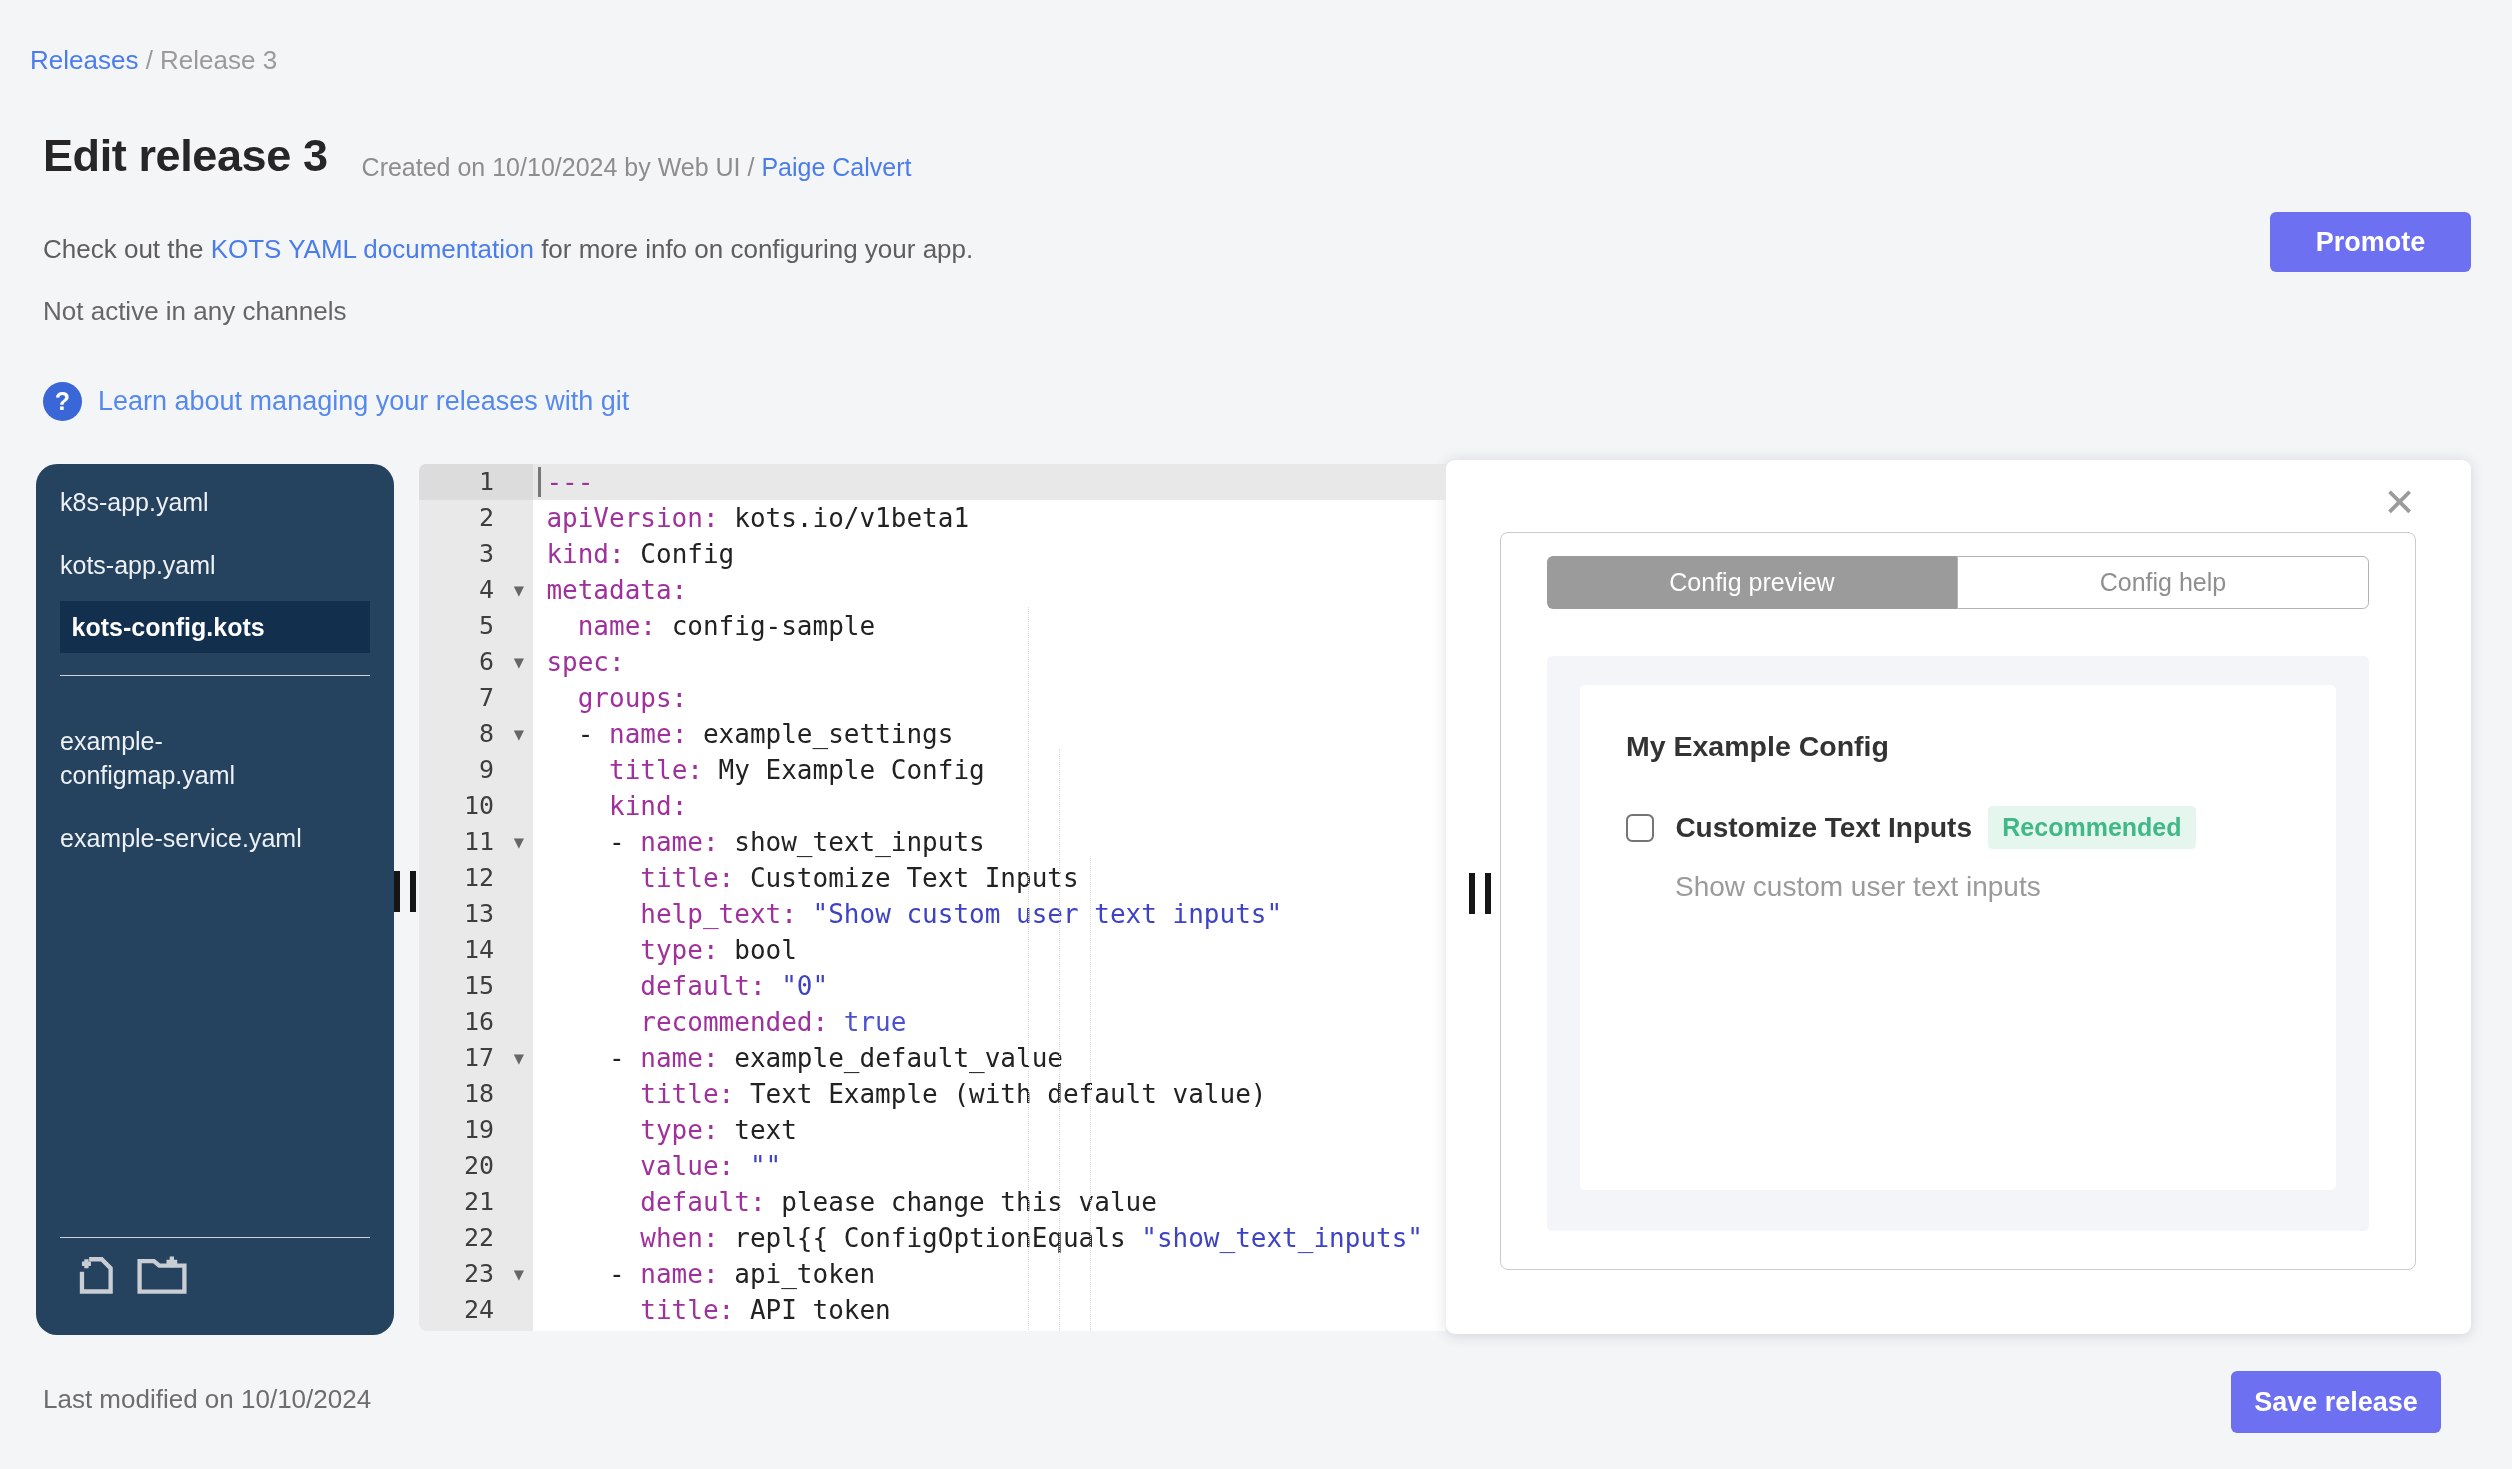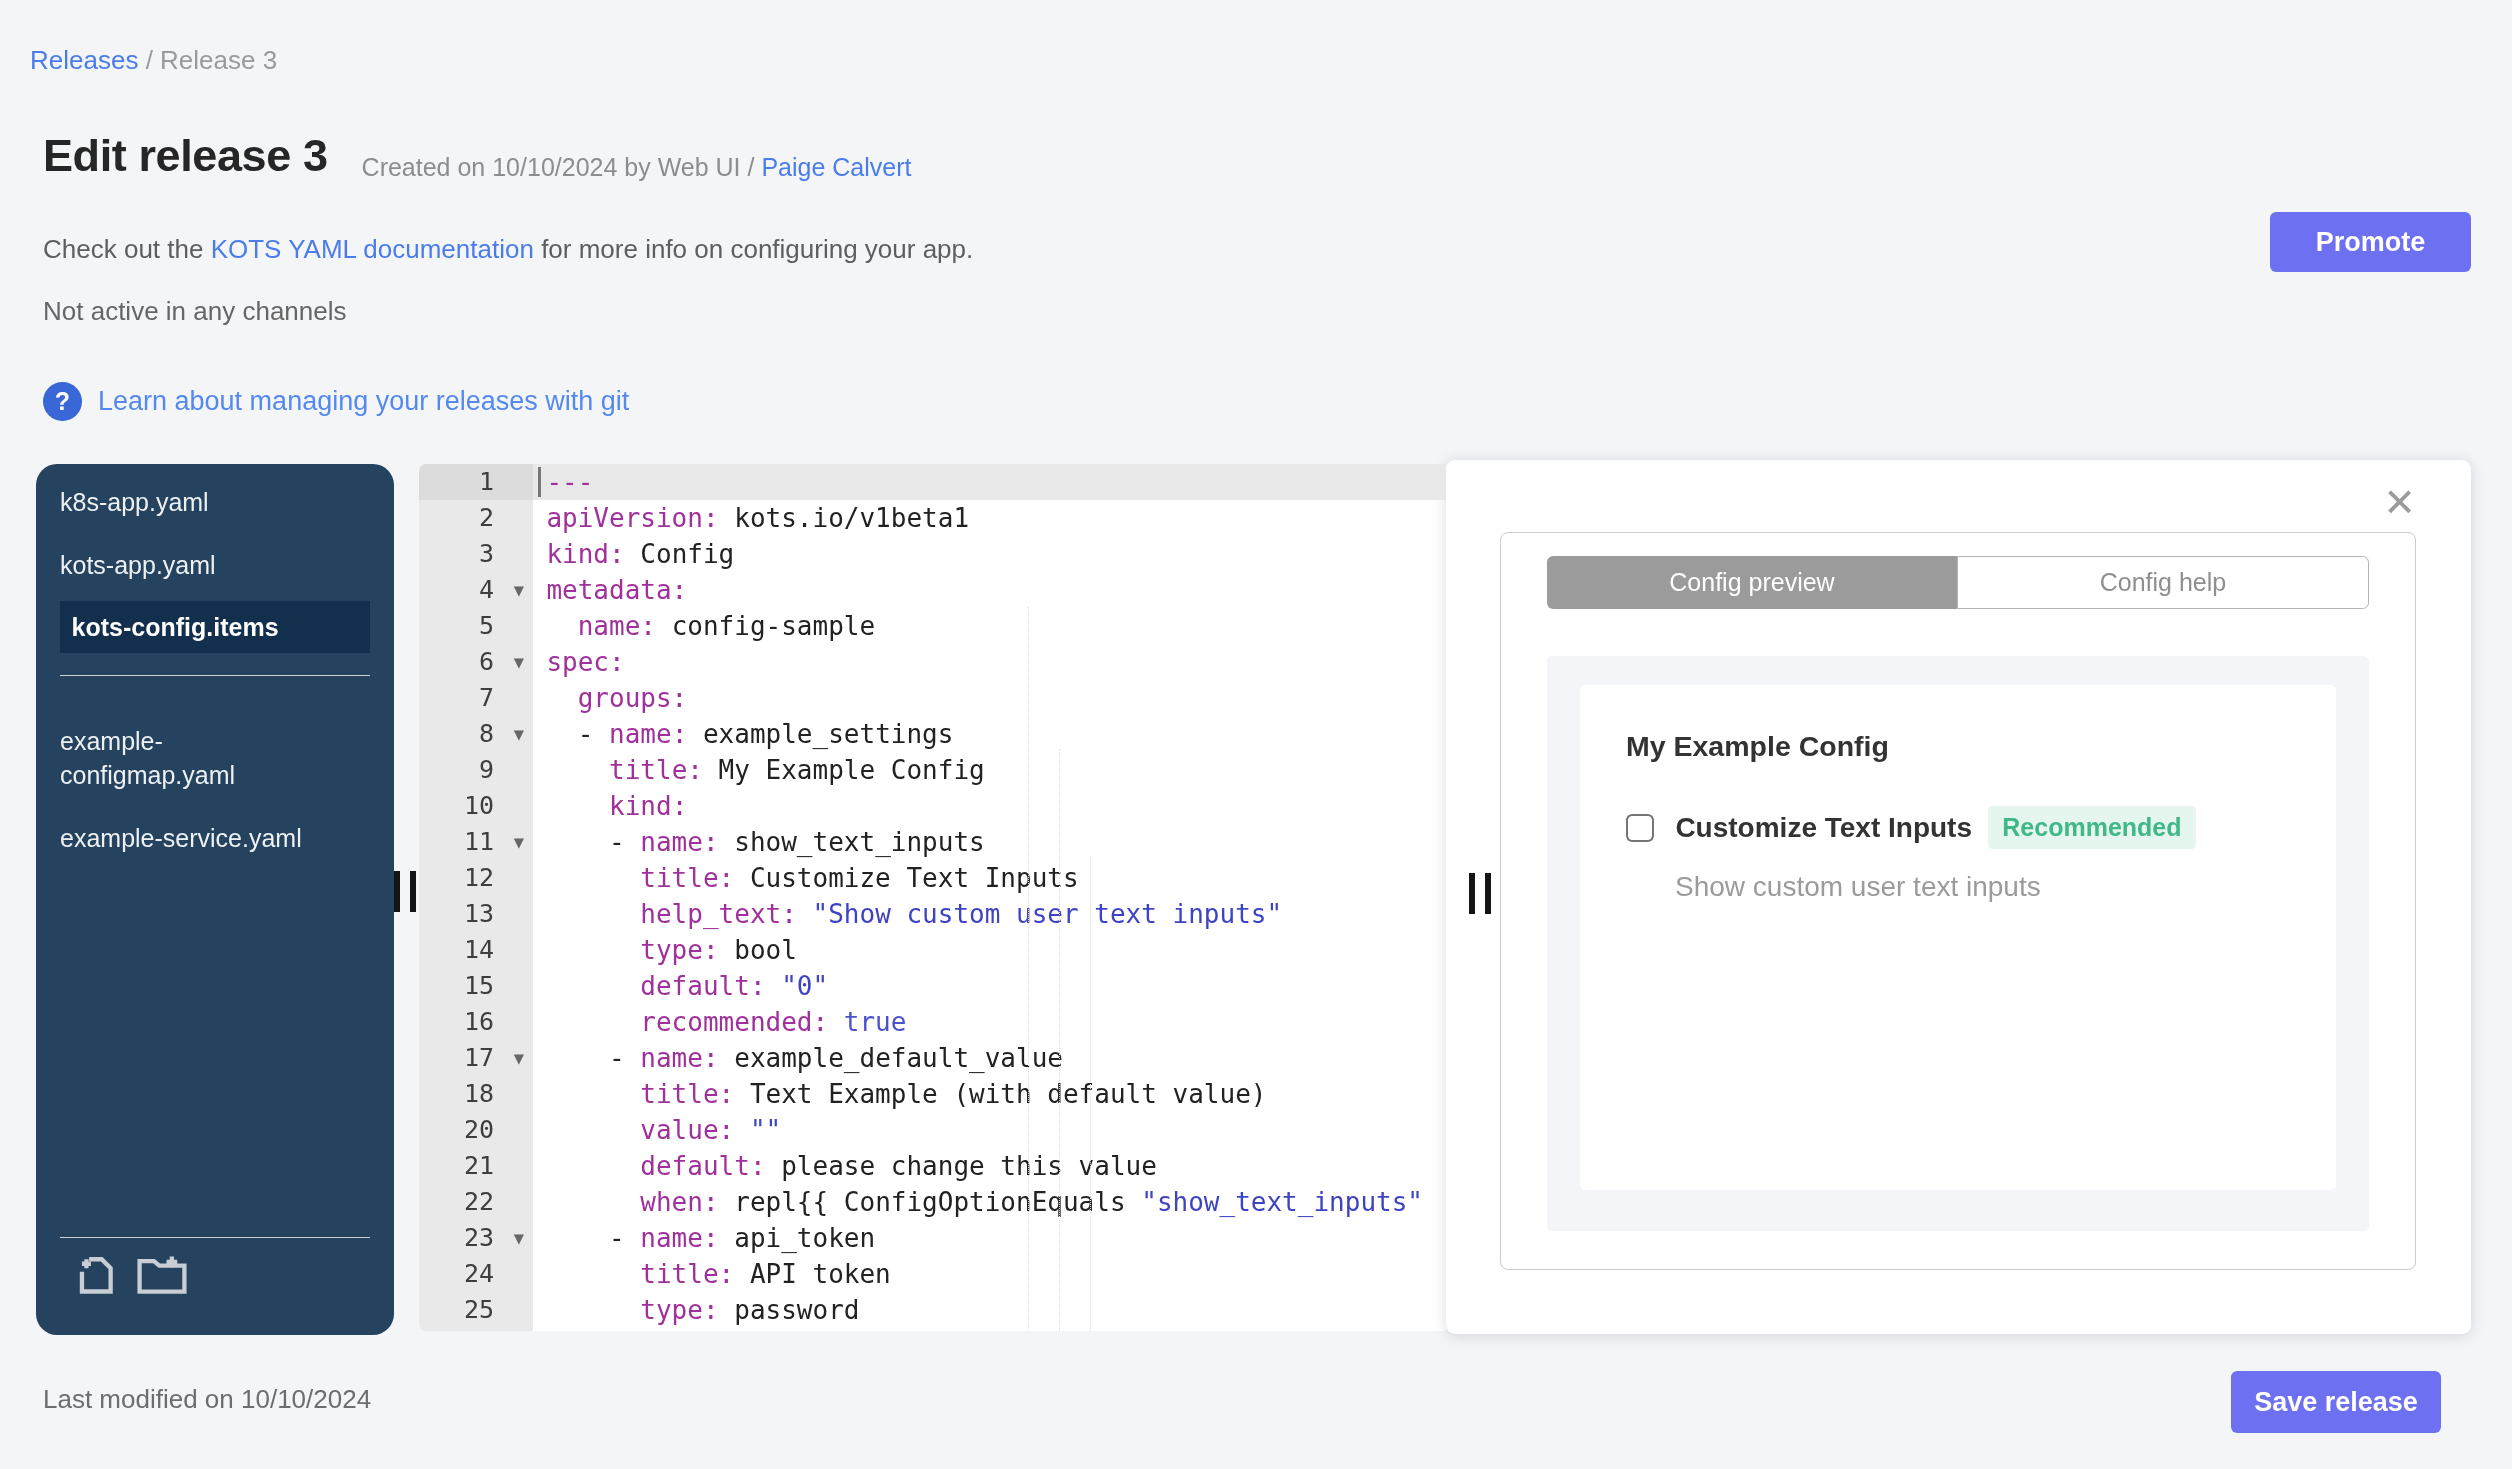--- a/index.html
+++ b/index.html
@@ -118,21 +118,21 @@
 
 <div class="git-row">
   <span class="q-icon">?</span>
   <a class="git-link">Learn about managing your releases with git</a>
 </div>
 
 <div class="sidebar">
   <ul class="file-list">
       <li>k8s-app.yaml</li>
       <li>kots-app.yaml</li>
-      <li class="selected">kots-config.items</li>
+      <li class="selected">kots-config.kots</li>
     </ul>
   <hr class="side-divider">
   <ul class="file-list">
       <li>example-configmap.yaml</li>
       <li>example-service.yaml</li>
     </ul>
   <div class="side-bottom">
     <hr>
     <div class="side-icons">
       <svg width="43" height="45" viewBox="0 0 24 25">
@@ -225,20 +225,24 @@
       </div>
       <div class="row">
         <div class="gut">17<span class="fold">▼</span></div>
         <div class="code"><span class="p">    - </span><span class="k">name:</span><span class="p"> example_default_value</span></div>
       </div>
       <div class="row">
         <div class="gut">18</div>
         <div class="code"><span class="p">      </span><span class="k">title:</span><span class="p"> Text Example (with default value)</span></div>
       </div>
       <div class="row">
+        <div class="gut">19</div>
+        <div class="code"><span class="p">      </span><span class="k">type:</span><span class="p"> text</span></div>
+      </div>
+      <div class="row">
         <div class="gut">20</div>
         <div class="code"><span class="p">      </span><span class="k">value:</span><span class="p"> </span><span class="s">""</span></div>
       </div>
       <div class="row">
         <div class="gut">21</div>
         <div class="code"><span class="p">      </span><span class="k">default:</span><span class="p"> please change this value</span></div>
       </div>
       <div class="row">
         <div class="gut">22</div>
         <div class="code"><span class="p">      </span><span class="k">when:</span><span class="p"> repl{{ ConfigOptionEquals </span><span class="s">"show_text_inputs"</span></div>

